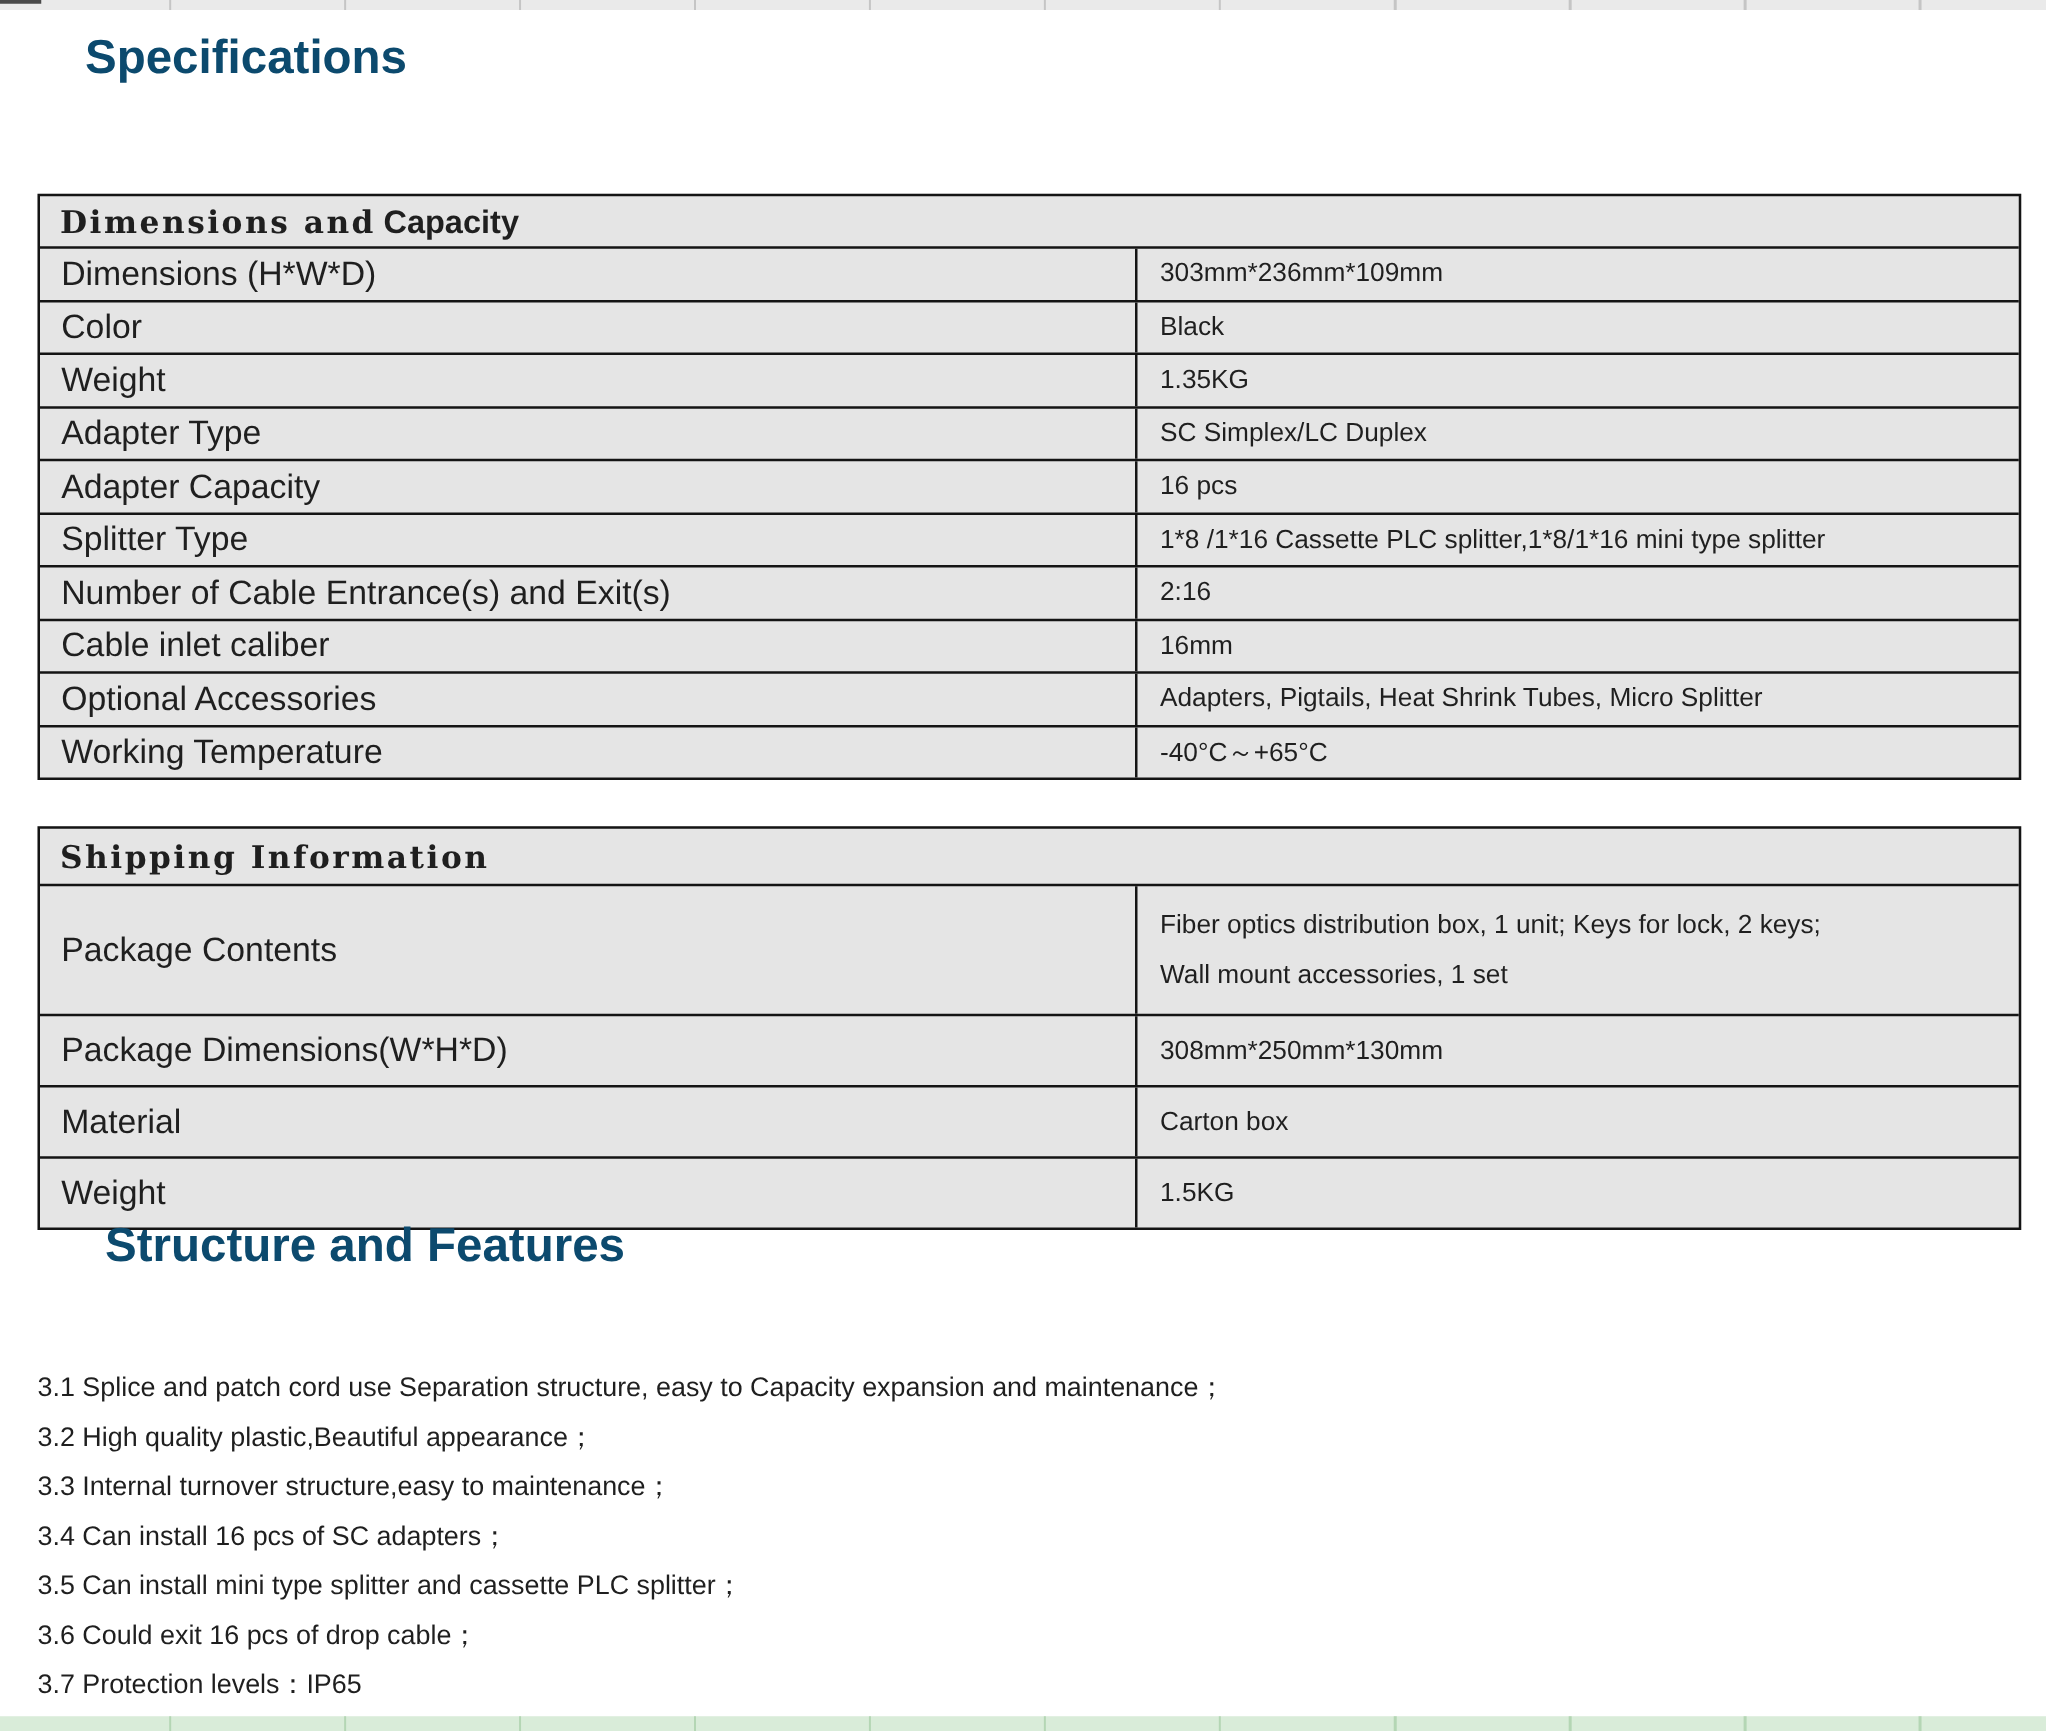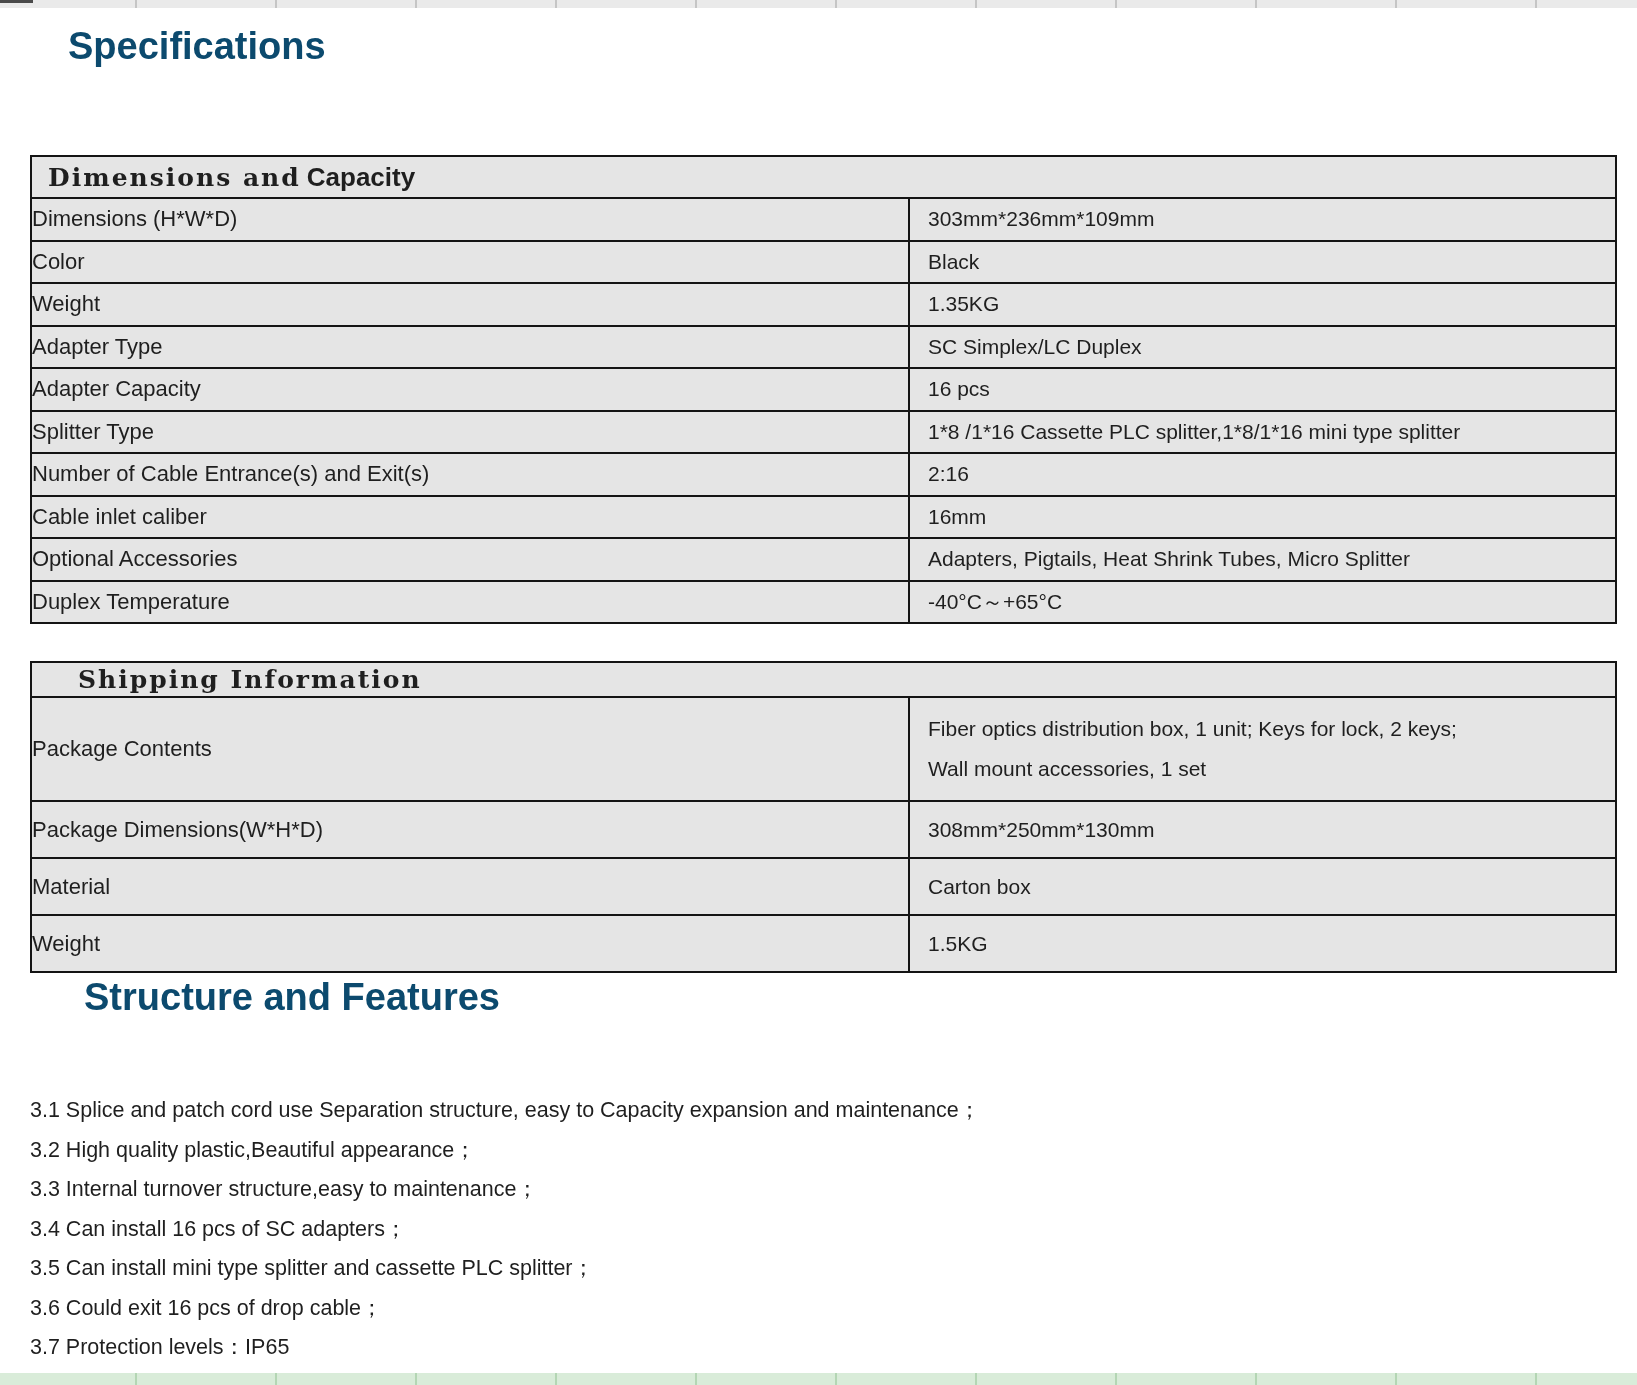--- a/index.html
+++ b/index.html
@@ -29,26 +29,26 @@
   .tbl { position:absolute; left:30px; width:1587px; border:2px solid #141414; background:#e5e5e5; }
   .tbl1 { top:155px; }
   .tbl2 { top:661px; }
 
   .tbl .hdr {
     display:flex; align-items:center; padding-left:16px;
     font-family:"DejaVu Serif", serif; font-weight:600; font-size:25px; letter-spacing:2px;
     white-space:nowrap;
   }
   .tbl1 .hdr { height:40px; }
-  .tbl2 .hdr { height:33px;margin-left:30px; }
+  .tbl2 .hdr { height:44px; }
   .hdr .bold-sans { font-family:"Liberation Sans", sans-serif; font-weight:bold; font-size:26px; letter-spacing:0; margin-left:6px; }
 
   .row { display:flex; border-top:2px solid #141414; }
   .tbl1 .row { height:42.5px; }
-  .cell-l { width:876px; display:flex; align-items:center; font-size:22px; }
+  .cell-l { width:876px; display:flex; align-items:center; padding-left:17px; font-size:27px; }
   .cell-r { flex:1; display:flex; align-items:center; padding-left:18px; font-size:21px; border-left:2px solid #141414; }
 
   .tbl2 .row-tall { height:104px; }
   .tbl2 .row-std { height:57px; }
   .cell-r.multiline { flex-direction:column; align-items:flex-start; justify-content:center; }
   .cell-r.multiline .vline { line-height:40px; }
 
   
   .features { position:absolute; left:30px; top:1091px; width:1500px; }
   .feature-item { height:39.5px; line-height:39.5px; font-size:21.5px; white-space:nowrap; }
@@ -97,21 +97,21 @@
   </div>
   <div class="row">
     <div class="cell-l">Cable inlet caliber</div>
     <div class="cell-r">16mm</div>
   </div>
   <div class="row">
     <div class="cell-l">Optional Accessories</div>
     <div class="cell-r">Adapters, Pigtails, Heat Shrink Tubes, Micro Splitter</div>
   </div>
   <div class="row">
-    <div class="cell-l">Duplex Temperature</div>
+    <div class="cell-l">Working Temperature</div>
     <div class="cell-r">-40°C～+65°C</div>
   </div>
 </div>
 
 <div class="tbl tbl2">
   <div class="hdr">Shipping Information</div>
   <div class="row row-tall">
     <div class="cell-l">Package Contents</div>
     <div class="cell-r multiline">
       <div class="vline">Fiber optics distribution box, 1 unit; Keys for lock, 2 keys;</div>

